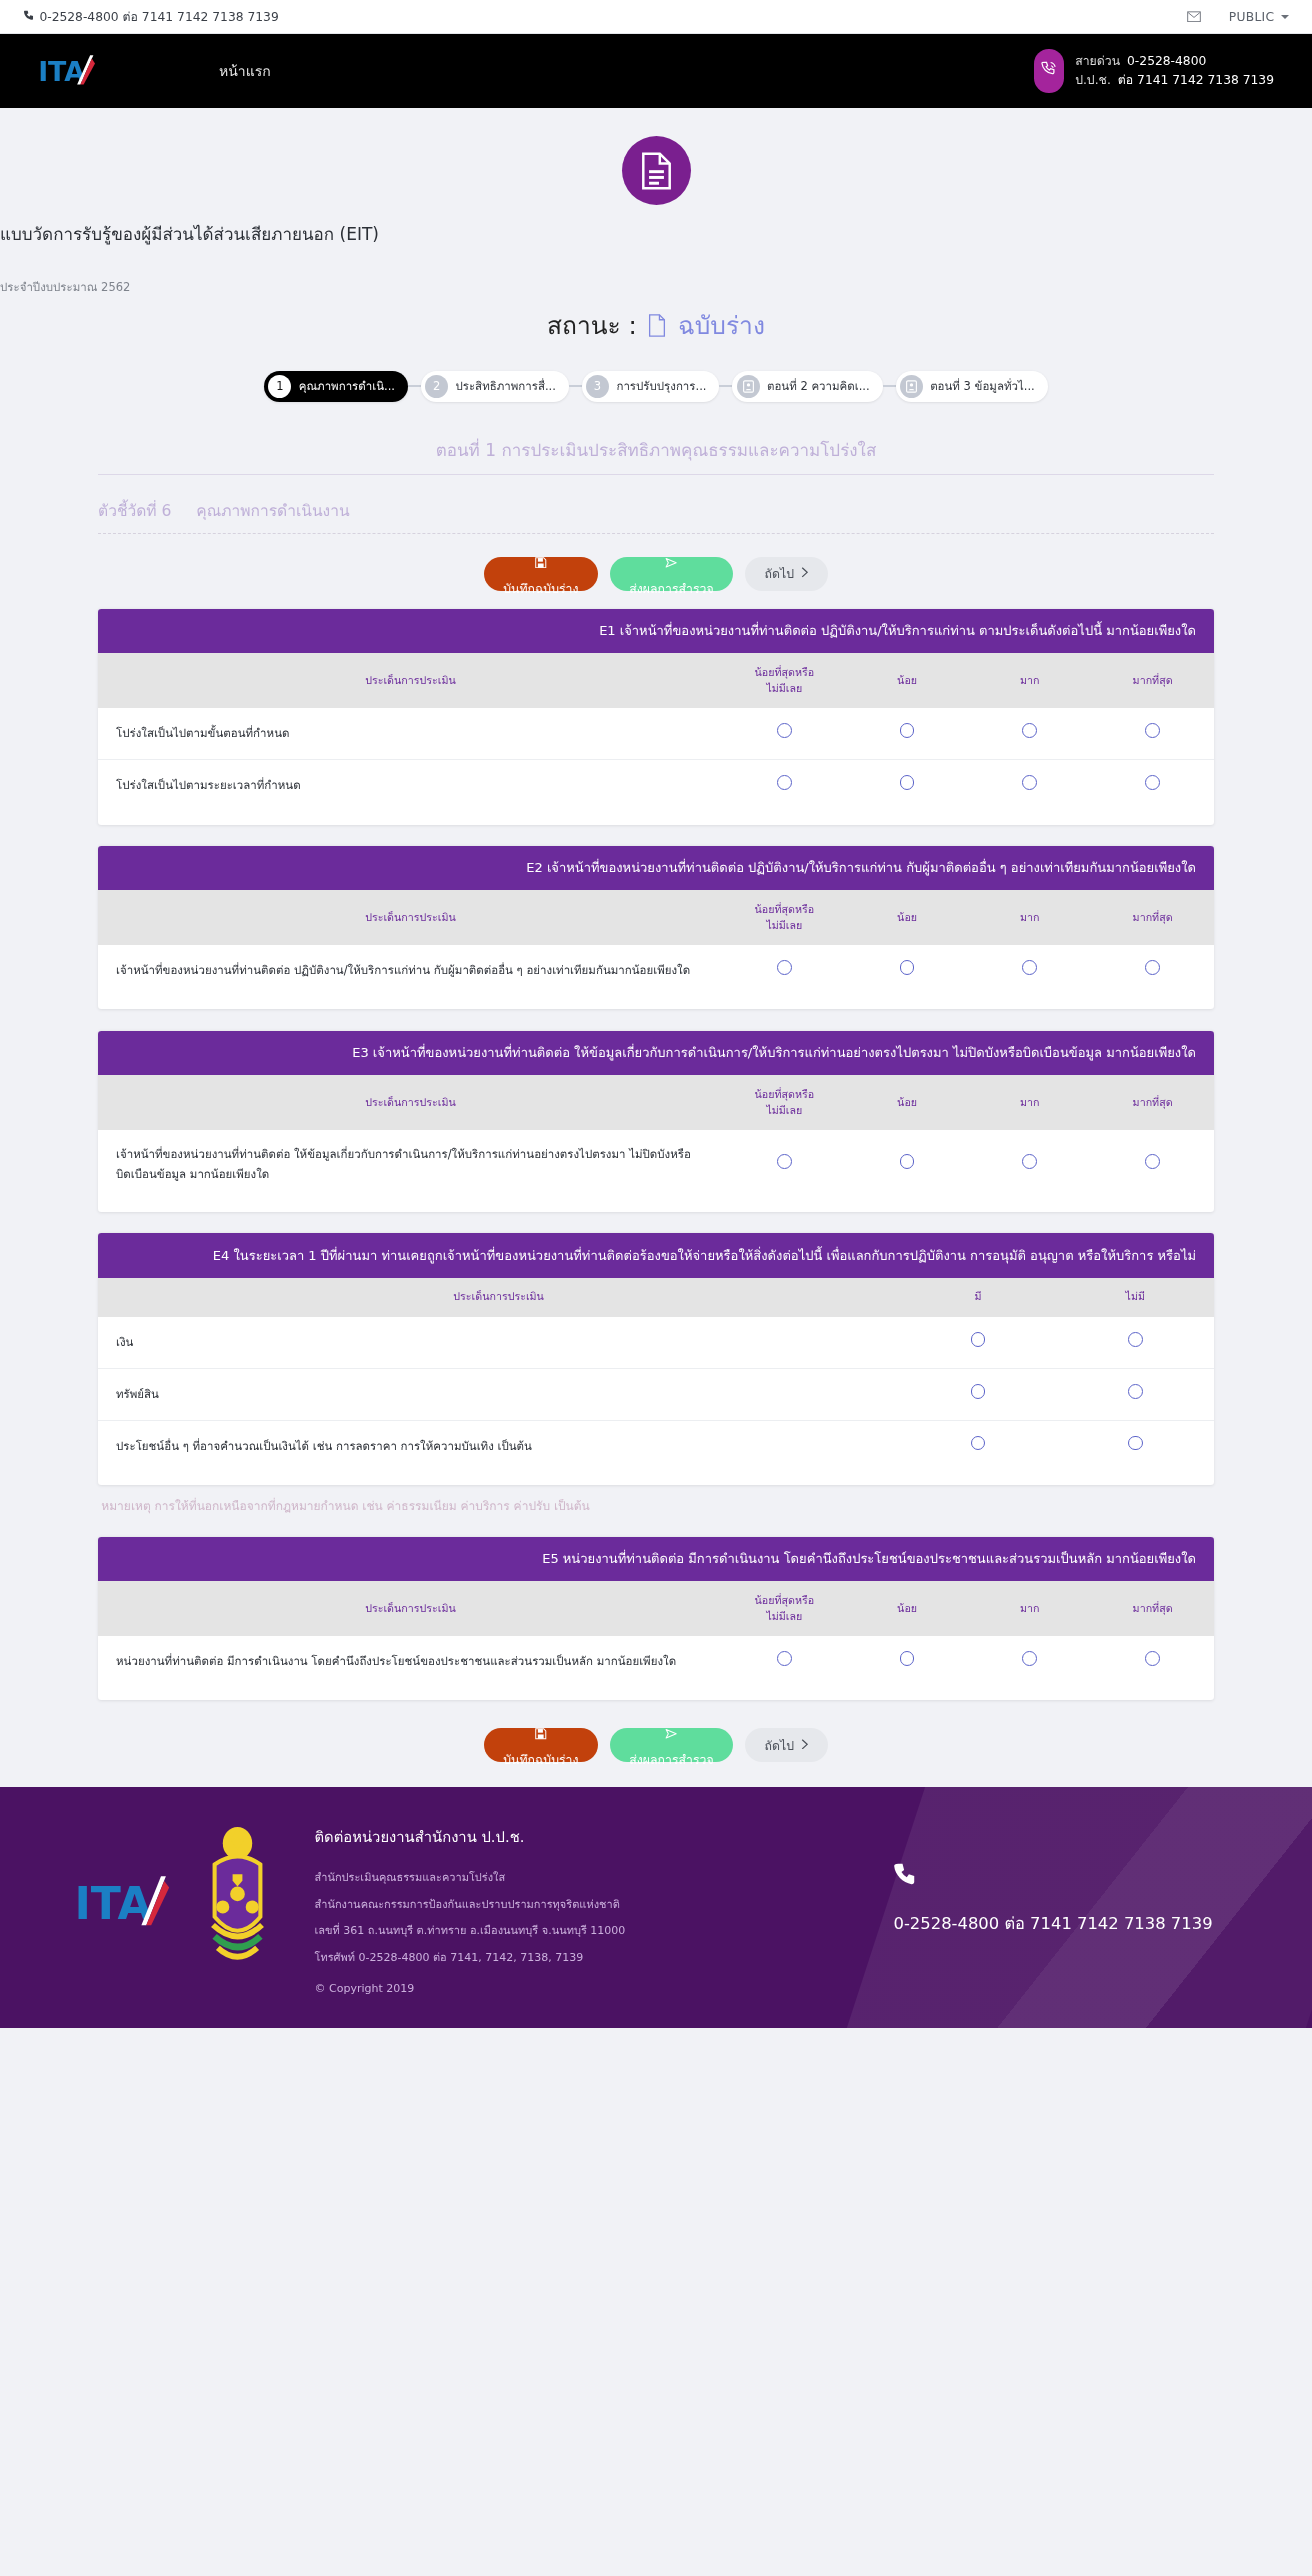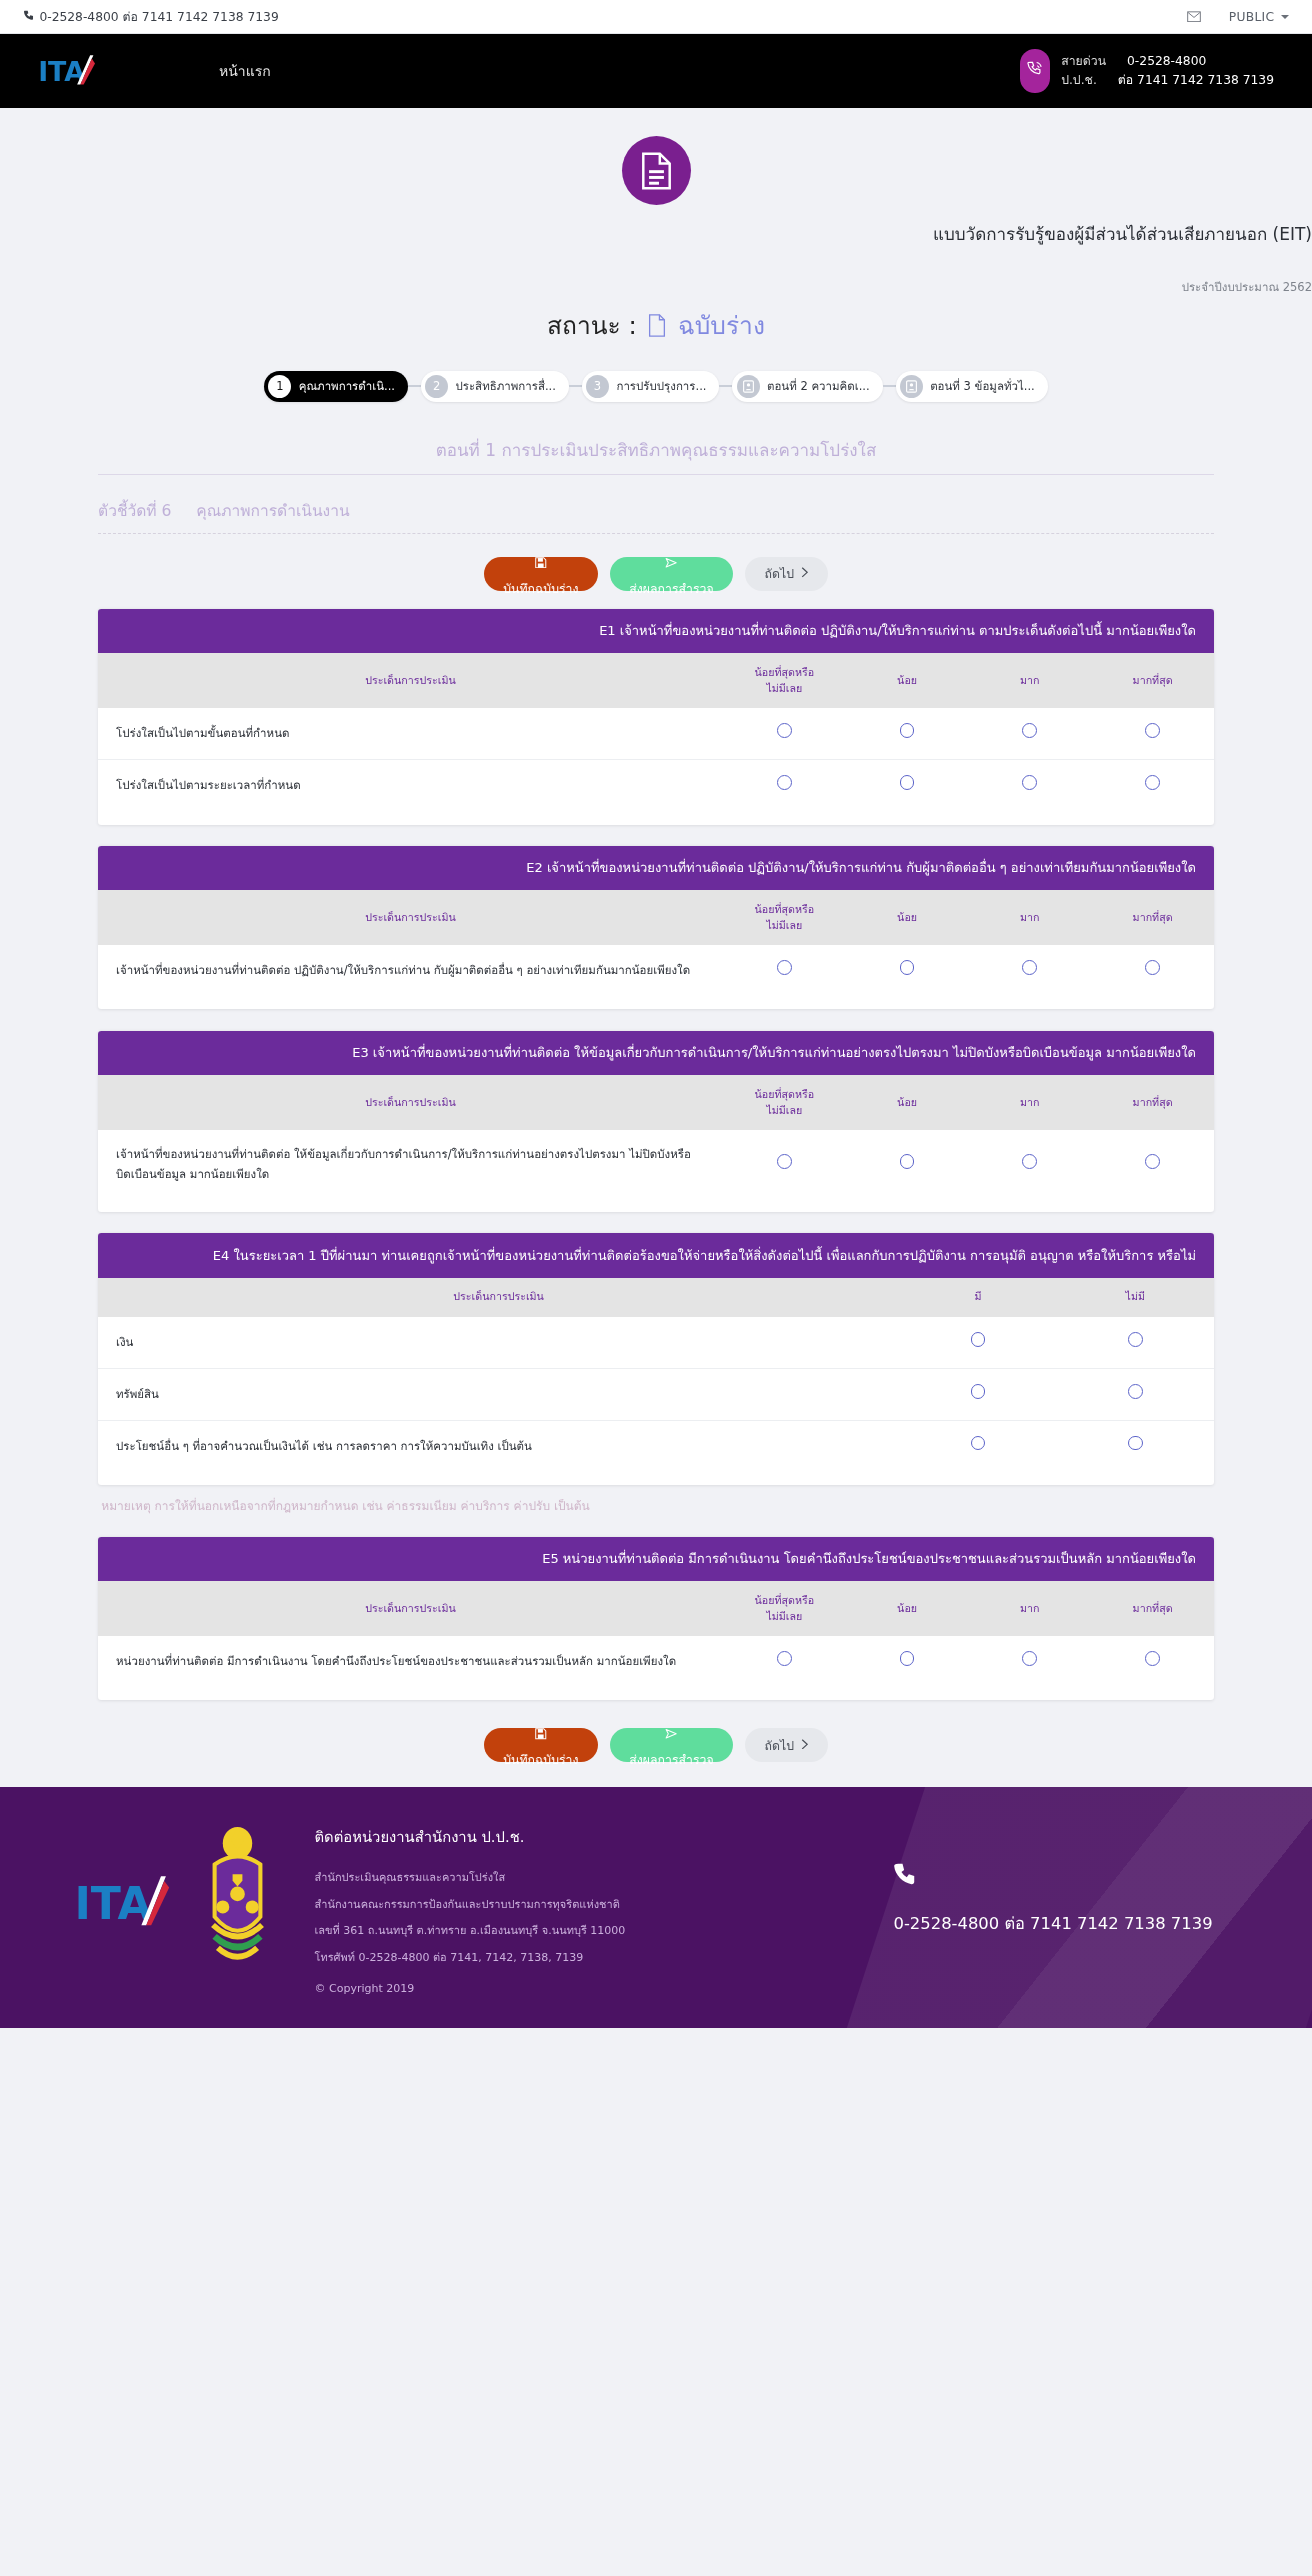--- a/index.html
+++ b/index.html
@@ -45,25 +45,25 @@
     margin-left: 115px;
     cursor: pointer;
   }
   .nav-hotline { margin-left: auto; display: flex; align-items: center; gap: 11.5px; }
   .hot-ico {
     width: 29.5px; height: 44px; border-radius: 14.8px;
     background: #a4249c;
     display: flex; align-items: center; justify-content: center;
   }
   .hot-txt { color: #ffffff; font-size: 12.3px; line-height: 1.55; }
-  .hot-txt .row { display: flex; gap: 21px; }
+  .hot-txt .row { display: flex; gap: 7px; }
   .hot-txt .lbl { color: #dcdcdc; }
 
   
-  .hero { text-align: right; padding: 28px 0 0; background: #f1f2f6; }
+  .hero { text-align: left; padding: 28px 0 0; background: #f1f2f6; }
   .hero-badge {
     width: 69px; height: 69px; border-radius: 50%;
     background: #7a1f8f;
     margin: 0 auto 14.8px;
     display: flex; align-items: center; justify-content: center;
   }
   .hero-title { font-size: 17px; color: #2b2f36; font-weight: 400; }
   .hero-year { font-size: 11.5px; color: #7e838c; margin-top: 31px; }
   .hero-status {
     margin-top: 9.8px;

